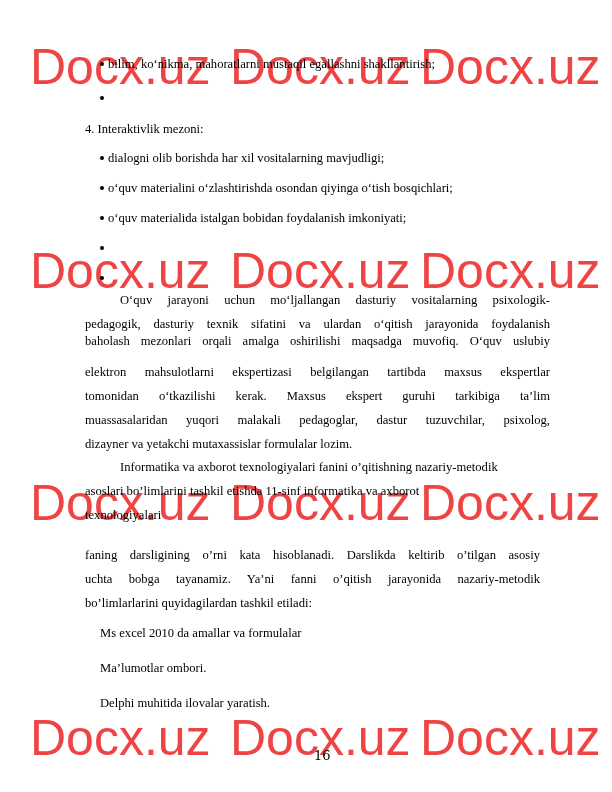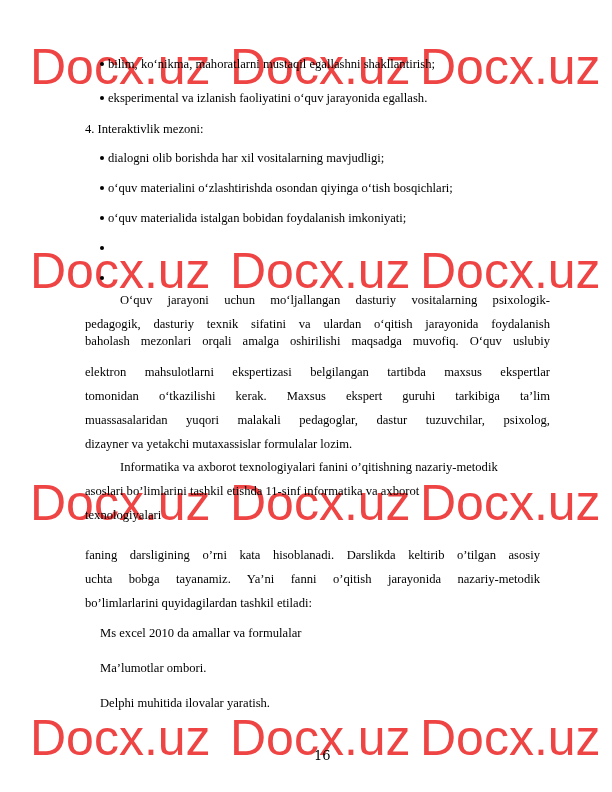--- a/index.html
+++ b/index.html
@@ -38,21 +38,21 @@
 <div class="wm" style="left:420px; top:478px;">Docx.uz</div>
 
 <div class="wm" style="left:30px; top:713px;">Docx.uz</div>
 <div class="wm" style="left:230px; top:713px;">Docx.uz</div>
 <div class="wm" style="left:420px; top:713px;">Docx.uz</div>
 
 <div class="line bullet-item" style="top:56px;">
   <span class="dot"></span><span>bilim, ko‘nikma, mahoratlarni mustaqil egallashni shakllantirish;</span>
 </div>
 <div class="line bullet-item" style="top:90px;">
-  <span class="dot"></span><span>eksperimental va izlanish faoliyatini o‘quv jarayonida egallash.</span>
+  <span class="dot"></span>
 </div>
 
 <div class="line plain" style="top:121px;">4. Interaktivlik mezoni:</div>
 
 <div class="line bullet-item" style="top:150px;">
   <span class="dot"></span><span>dialogni olib borishda har xil vositalarning mavjudligi;</span>
 </div>
 <div class="line bullet-item" style="top:180px;">
   <span class="dot"></span><span>o‘quv materialini o‘zlashtirishda osondan qiyinga o‘tish bosqichlari;</span>
 </div>

